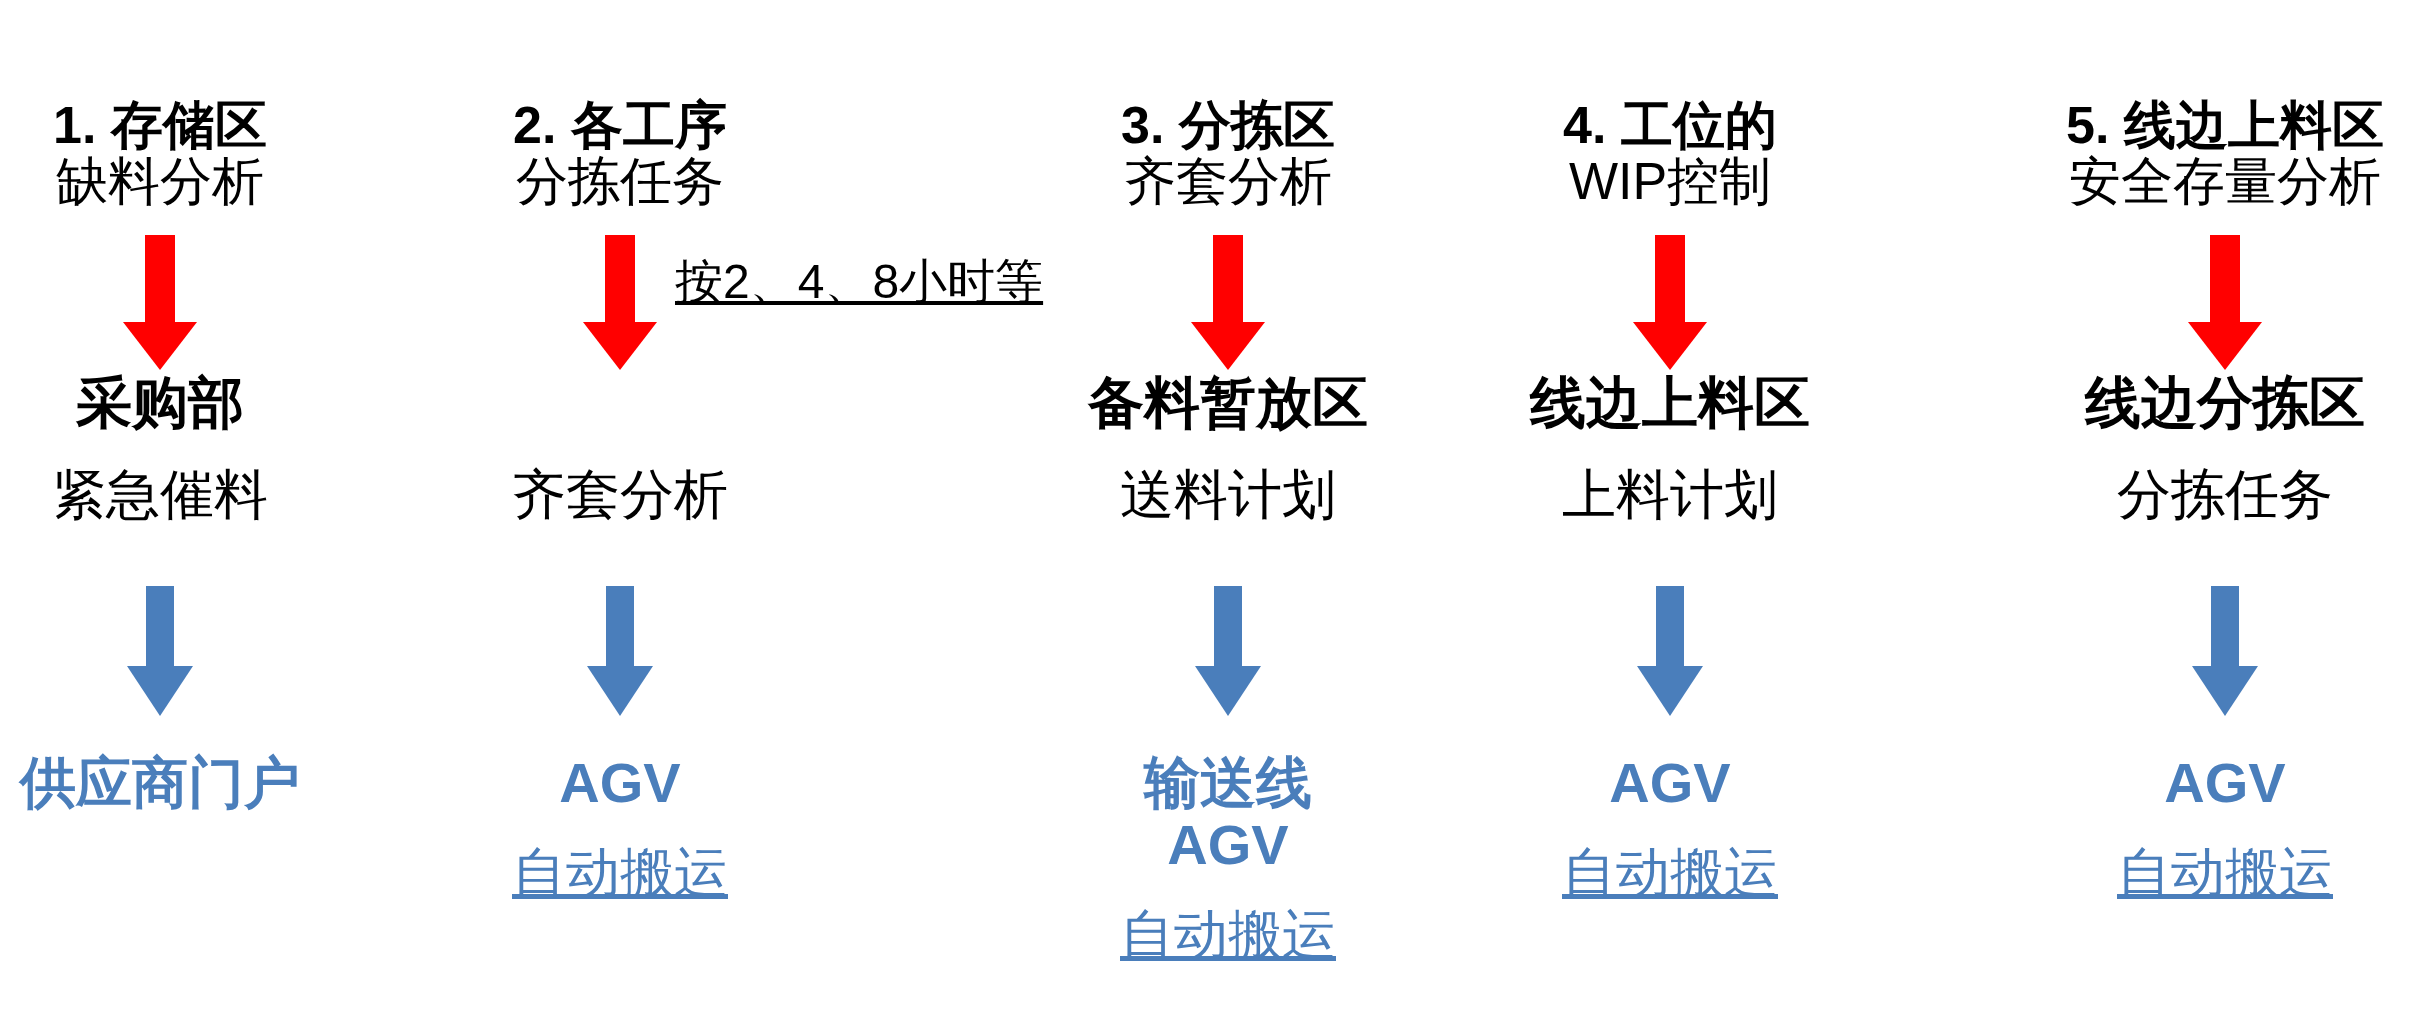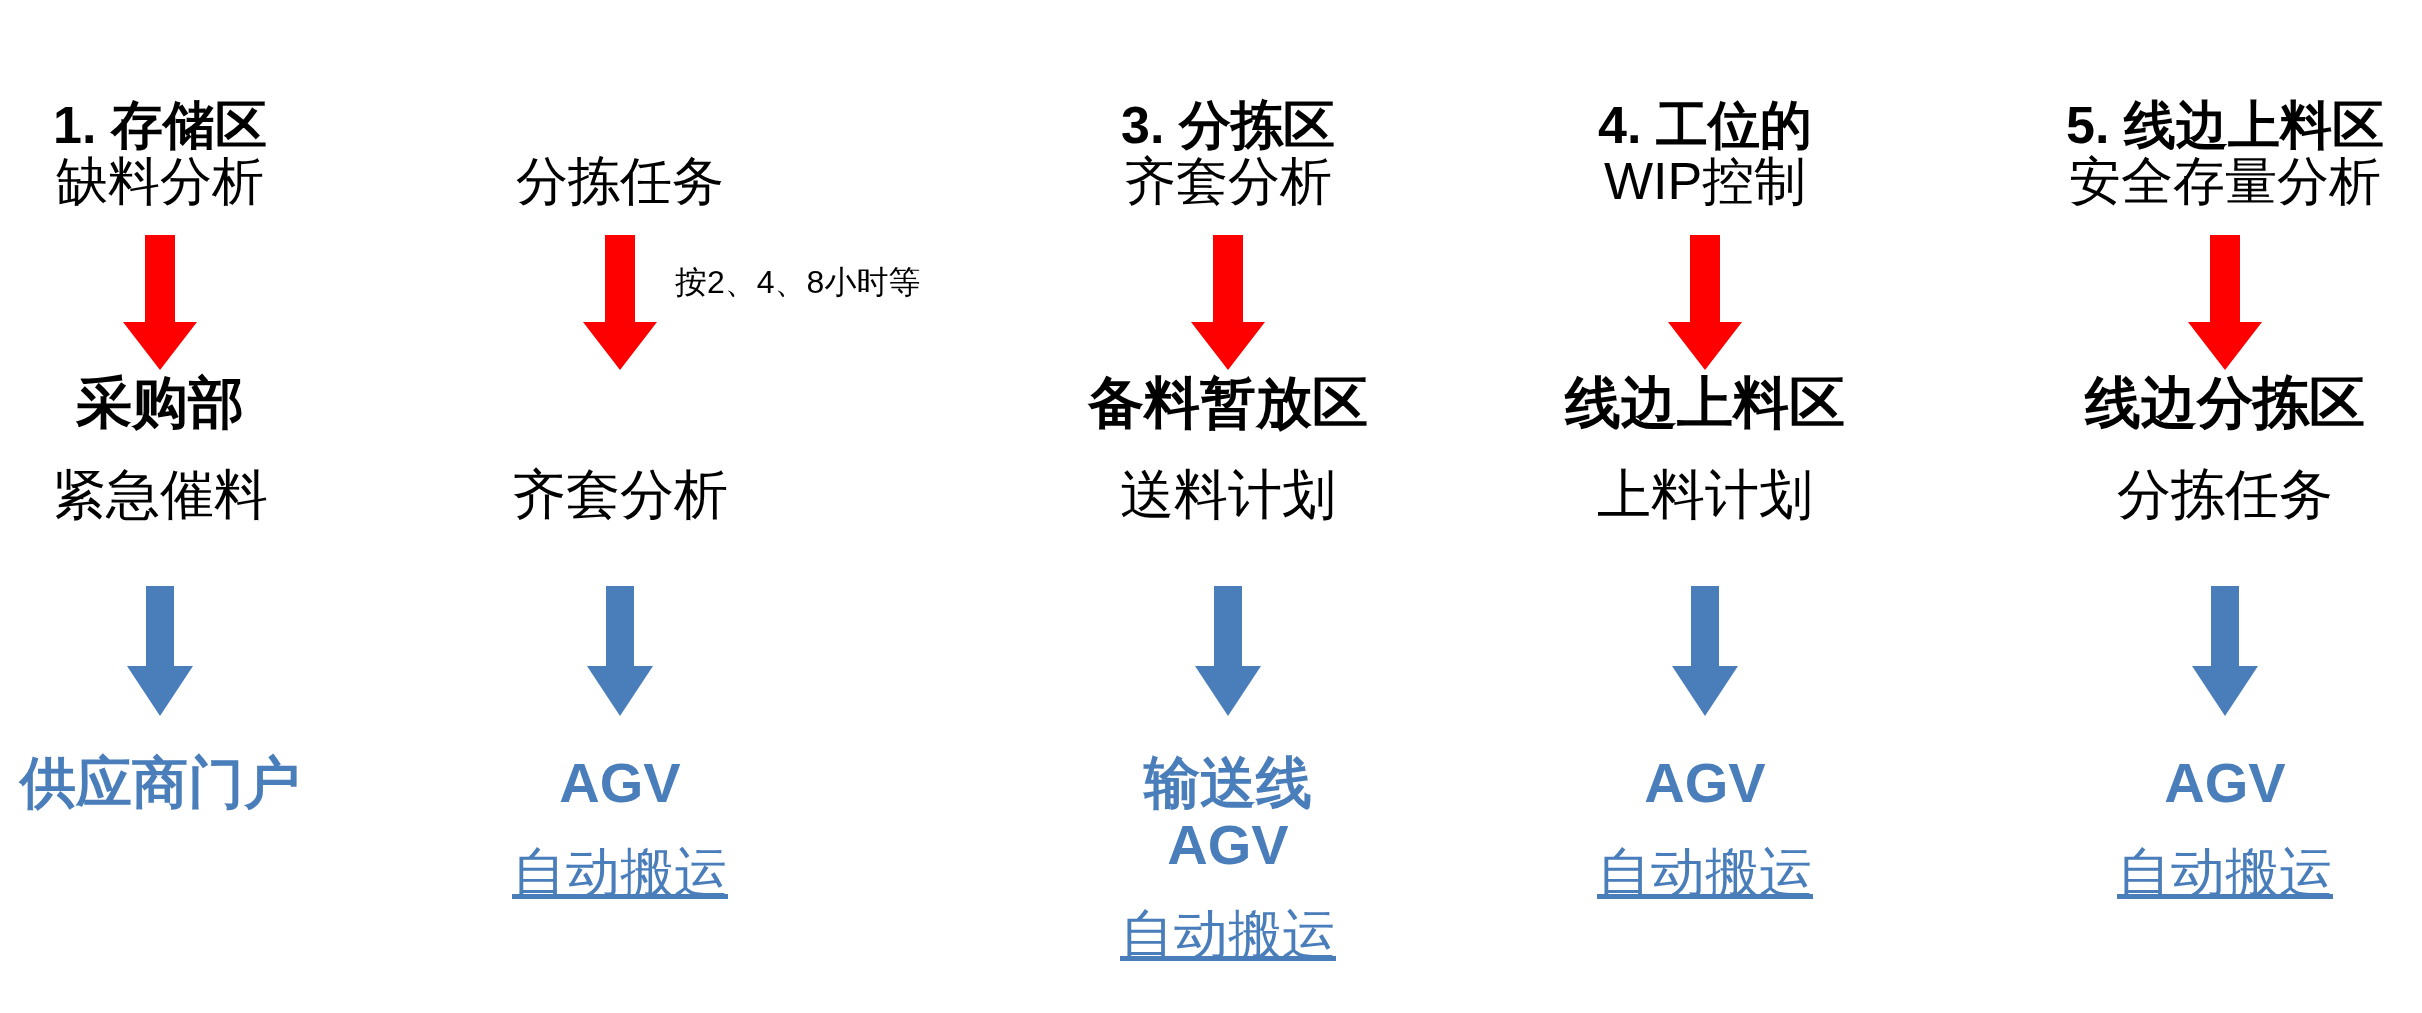--- a/index.html
+++ b/index.html
@@ -37,28 +37,28 @@
   }
   .arrow-blue { top: 586px; }
   .arrow-blue .stem { width: 28px; height: 80px; background: #4A7EBB; }
   .arrow-blue .head {
     width: 0; height: 0;
     border-left: 33px solid transparent; border-right: 33px solid transparent;
     border-top: 50px solid #4A7EBB;
   }
   .red-label {
     position: absolute; top: 260px; left: 295px;
-    font-size: 32px; line-height: 44px;
-    white-space: nowrap; text-align: center;
+    font-size: 48px; line-height: 44px;
+    white-space: nowrap; text-align: center; text-decoration: underline;
   }
 
   .col-1 { left: -80px; }
   .col-2 { left: 380px; }
   .col-3 { left: 988px; }
-  .col-4 { left: 1465px; }
+  .col-4 { left: 1430px; }
   .col-5 { left: 1985px; }
 </style>
 </head>
 <body>
 
 <div class="col col-1">
   <div class="row h1">1. 存储区</div>
   <div class="row h2">缺料分析</div>
   <div class="arrow arrow-red">
       <div class="stem"></div>
@@ -71,20 +71,21 @@
       <div class="stem"></div>
       <div class="head"></div>
     </div>
   <div class="row bot">
     <div class="bot-bold">供应商门户</div>
 
   </div>
 </div>
 
 <div class="col col-2">
+  <div class="row h1">2. 各工序</div>
   <div class="row h2">分拣任务</div>
   <div class="arrow arrow-red">
       <div class="stem"></div>
       <div class="head"></div>
     </div>
   <div class="red-label">按2、4、8小时等</div>
   <div class="row mid2">齐套分析</div>
   <div class="arrow arrow-blue">
       <div class="stem"></div>
       <div class="head"></div>

